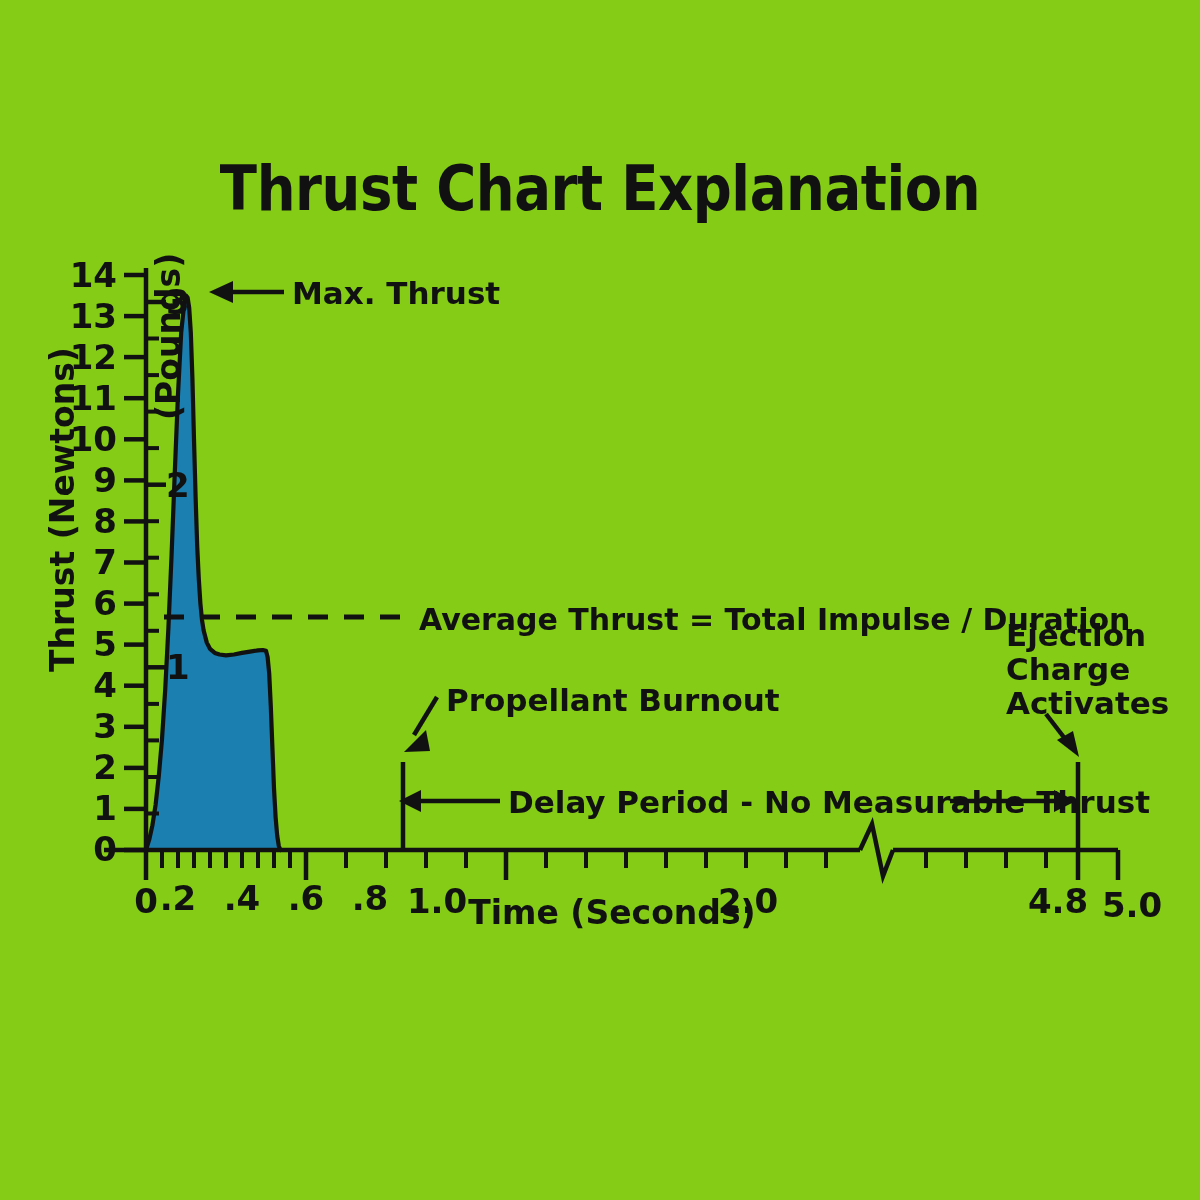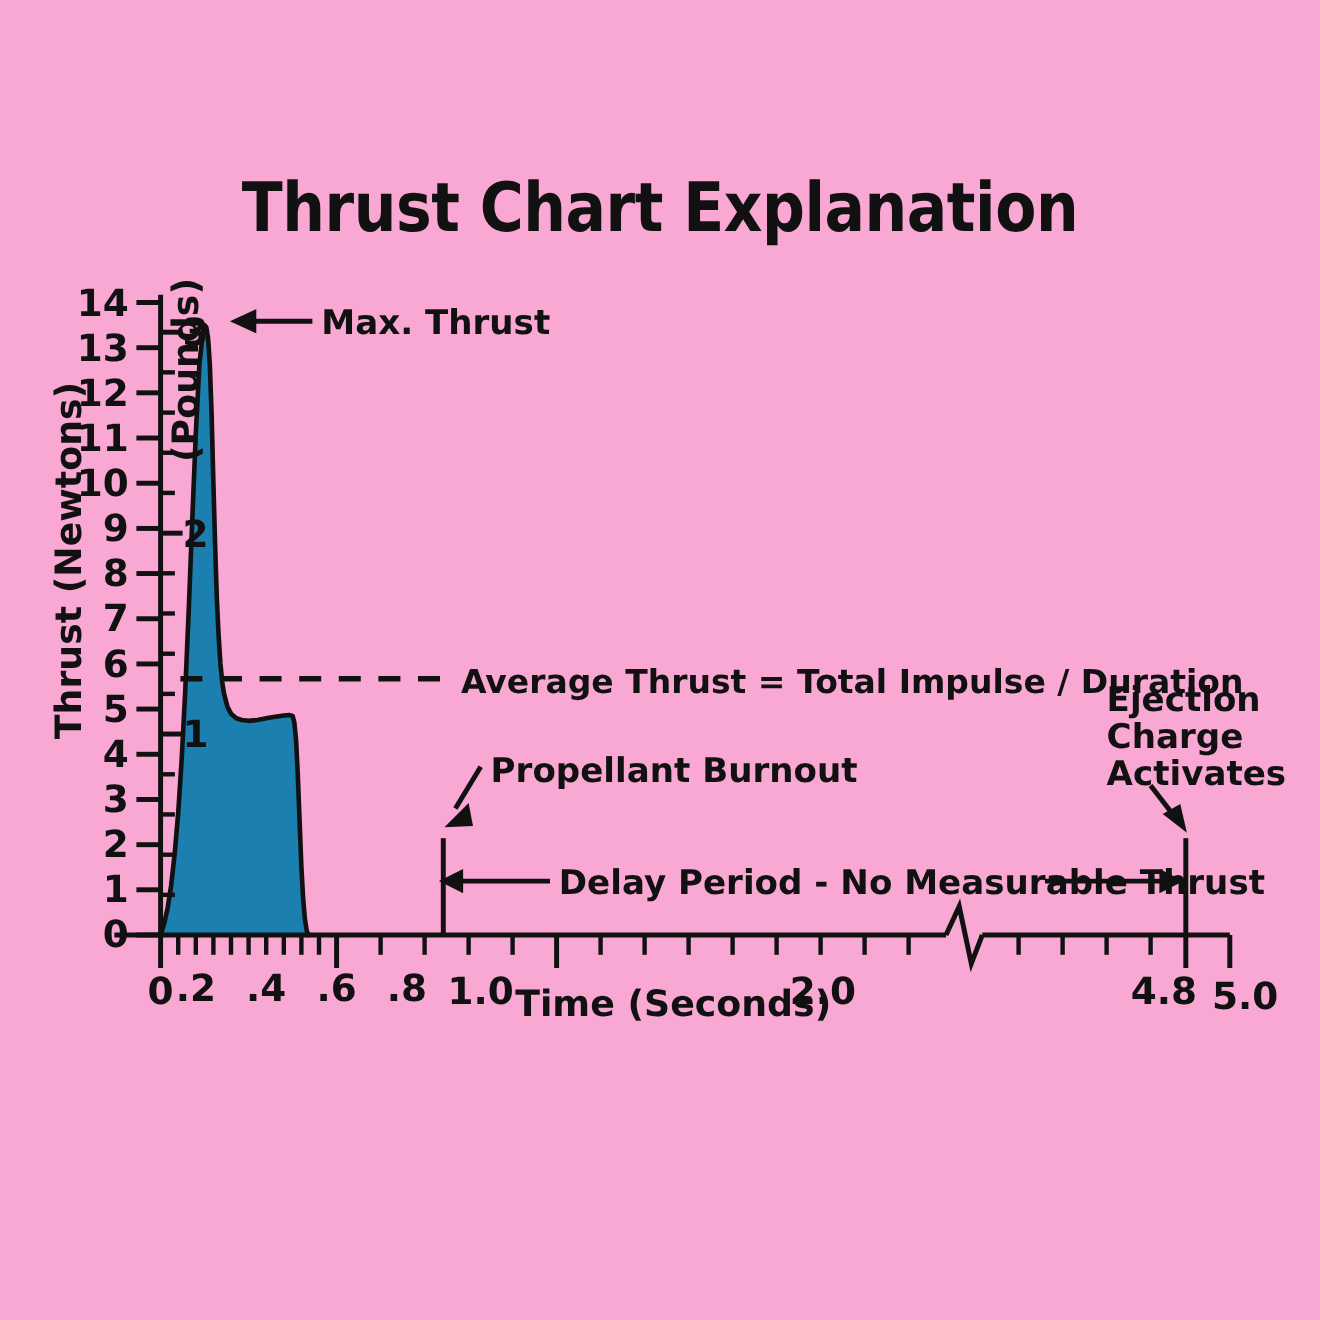--- a/index.html
+++ b/index.html
@@ -6,21 +6,21 @@
   html,body{margin:0;padding:0;background:#ffffff;}
   body{
     width:1200px;height:1200px;
     font-family:"Liberation Sans", sans-serif;
     color:#1a1a1a;
     overflow:hidden;
   }
   #page{
     position:relative;
     width:1200px;height:1200px;
-    background:#f9a8d4;
+    background:#84cc16;
   }
   #chart-title{
     position:absolute;
     left:0;top:152px;
     width:1200px;
     text-align:center;
     font-family:"DejaVu Sans", sans-serif;
     font-weight:bold;
     font-size:62px;
     letter-spacing:-0.5px;

